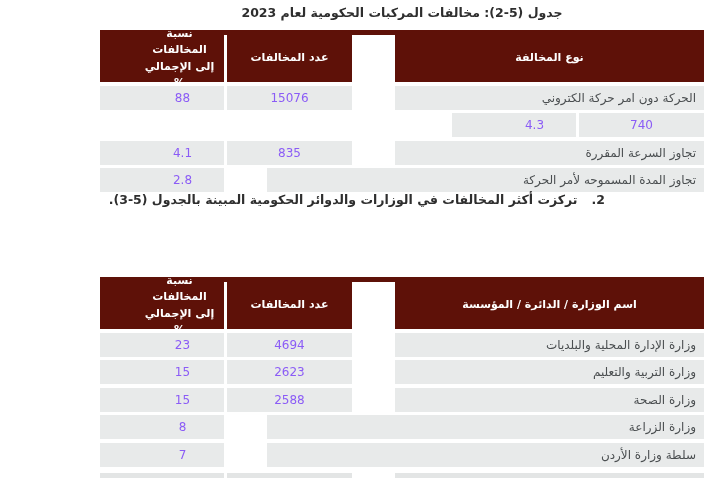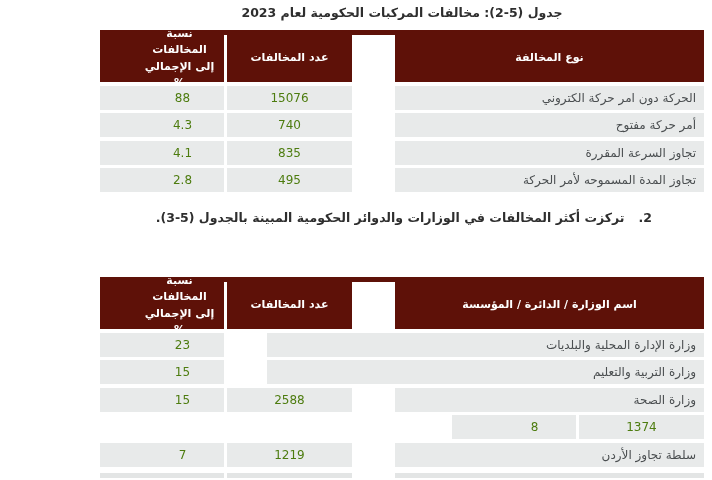--- a/index.html
+++ b/index.html
@@ -14,22 +14,22 @@
   .doc-title {
     position: absolute; left: 0; right: 0;
     text-align: center;
     font-size: 12.5px; font-weight: 700; color: #2e2e2e;
     letter-spacing: 0;
   }
   .title1 { top: 5px; }
   .title2 { top: 242px; }
 
   .note-line {
-    position: absolute; top: 210px; left: 0; right: 0;
-    padding-right: 60px;
+    position: absolute; top: 192px; left: 0; right: 0;
+    padding-right: 107px;
     font-size: 12.5px; font-weight: 700; color: #2e2e2e;
     text-align: right;
   }
   .note-num { display: inline-block; margin-left: 14px; }
 
   .tbl { position: absolute; right: 8px; left: 8px; }
   .t1 { top: 30px; }
   .t2 { top: 277px; }
 
   .thead {
@@ -50,21 +50,21 @@
   }
   .rows {
     margin-top: 3.5px;
     display: flex; flex-direction: column;
     row-gap: 3.5px;
   }
   .trow { display: flex; direction: rtl; column-gap: 3px; height: 24px; }
   .cell {
     background: var(--row-bg, #e8eaea);
     display: flex; align-items: center;
-    font-size: 12px; color: #4d7c0f;
+    font-size: 12px; color: #8b5cf6;
     overflow: hidden;
   }
   .c-name { flex: 1 1 auto; justify-content: flex-start; padding: 0 8px; color: #4a4e50; margin-left: 40px; }
   .c-count { flex: 0 0 125px; justify-content: center; direction: ltr; }
   .c-pct { flex: 0 0 124px; justify-content: center; direction: ltr; padding-left: 41px; }
   .hcell.c-name, .hcell.c-count, .hcell.c-pct { color: #fff; }
   .hcell.c-name { justify-content: center; }
 
   .partial-row {
     position: absolute; top: 473px; right: 8px; left: 8px;
@@ -85,69 +85,68 @@
       <div class="hcell c-count">عدد المخالفات</div>
       <div class="hcell c-pct">نسبة المخالفات إلى الإجمالي %</div>
     </div>
     <div class="rows">
       <div class="trow">
         <div class="cell c-name">الحركة دون امر حركة الكتروني</div>
         <div class="cell c-count">15076</div>
         <div class="cell c-pct">88</div>
       </div>
       <div class="trow">
-        <div class="cell c-name">أمر حركة مفتوح</div>
         <div class="cell c-count">740</div>
         <div class="cell c-pct">4.3</div>
       </div>
       <div class="trow">
         <div class="cell c-name">تجاوز السرعة المقررة</div>
         <div class="cell c-count">835</div>
         <div class="cell c-pct">4.1</div>
       </div>
       <div class="trow">
         <div class="cell c-name">تجاوز المدة المسموحه لأمر الحركة</div>
-        <div class="cell c-count">495</div>
         <div class="cell c-pct">2.8</div>
       </div>
     </div>
   </div>
 
   <div class="note-line">
     <span class="note-num">2.</span><span>تركزت أكثر المخالفات في الوزارات والدوائر الحكومية المبينة بالجدول (5-3).</span>
   </div>
 
 
   <div class="tbl t2">
     <div class="thead">
       <div class="hcell c-name">اسم الوزارة / الدائرة / المؤسسة</div>
       <div class="hcell c-count">عدد المخالفات</div>
       <div class="hcell c-pct">نسبة المخالفات إلى الإجمالي %</div>
     </div>
     <div class="rows">
       <div class="trow">
         <div class="cell c-name">وزارة الإدارة المحلية والبلديات</div>
+        <div class="cell c-count">4694</div>
         <div class="cell c-pct">23</div>
       </div>
       <div class="trow">
         <div class="cell c-name">وزارة التربية والتعليم</div>
+        <div class="cell c-count">2623</div>
         <div class="cell c-pct">15</div>
       </div>
       <div class="trow">
         <div class="cell c-name">وزارة الصحة</div>
         <div class="cell c-count">2588</div>
         <div class="cell c-pct">15</div>
       </div>
       <div class="trow">
-        <div class="cell c-count">1374</div>
+        <div class="cell c-name">وزارة الزراعة</div>
         <div class="cell c-pct">8</div>
       </div>
       <div class="trow">
-        <div class="cell c-name">سلطة تجاوز الأردن</div>
-        <div class="cell c-count">1219</div>
+        <div class="cell c-name">سلطة وزارة الأردن</div>
         <div class="cell c-pct">7</div>
       </div>
     </div>
   </div>
 
   <div class="partial-row">
     <div class="cell c-name"></div>
     <div class="cell c-count"></div>
     <div class="cell c-pct"></div>
   </div>

